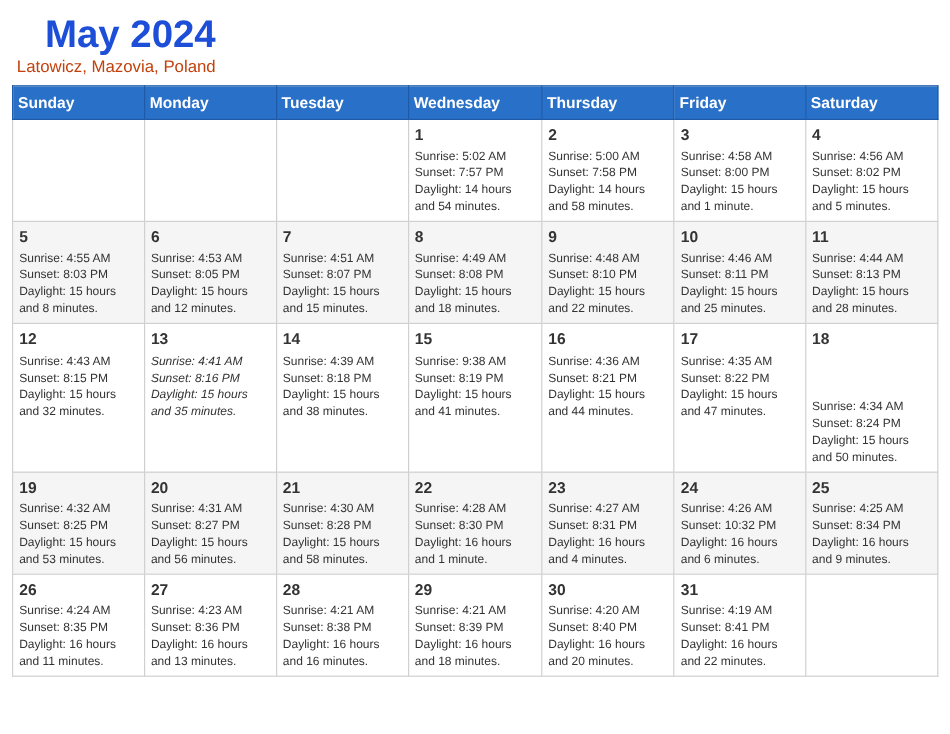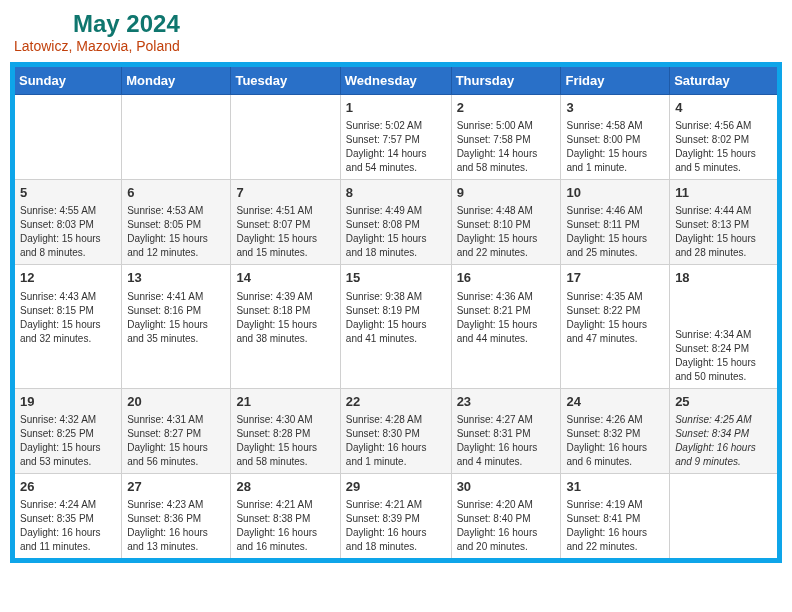--- a/index.html
+++ b/index.html
@@ -38,32 +38,32 @@
     }
     .logo-icon {
       width: 28px;
       height: 28px;
       margin-left: 4px;
     }
     .title-block {
       text-align: right;
     }
     .main-title {
-      font-size: 24px;
-      font-weight: bold;
-      color: #0f766e;
+      font-size: 32px;
+      font-weight: bold;
+      color: #1d4ed8;
     }
     .subtitle {
       font-size: 14px;
       color: #c2410c;
     }
     .calendar {
       width: 100%;
       border-collapse: collapse;
-      border: 5px solid #0ea5e9;
+      border: 1px solid #0ea5e9;
     }
     .calendar th {
       background-color: #2970c8;
       color: #fff;
       font-size: 13px;
       font-weight: bold;
       padding: 6px 4px;
       text-align: left;
       border: 1px solid #1e5aa8;
     }
@@ -208,21 +208,21 @@
       <tr>
         <td>
           <span class="day-number">12</span>
           <div class="day-info" style="white-space: pre-line;">Sunrise: 4:43 AM
 Sunset: 8:15 PM
 Daylight: 15 hours
 and 32 minutes.</div>
         </td>
         <td>
           <span class="day-number">13</span>
-          <div class="day-info" style="white-space: pre-line;">Sunrise: 4:41 AM
+          <div class="day-info" style="white-space: pre-line; font-style: italic;">Sunrise: 4:41 AM
 Sunset: 8:16 PM
 Daylight: 15 hours
 and 35 minutes.</div>
         </td>
         <td>
           <span class="day-number">14</span>
           <div class="day-info" style="white-space: pre-line;">Sunrise: 4:39 AM
 Sunset: 8:18 PM
 Daylight: 15 hours
 and 38 minutes.</div>
@@ -288,27 +288,27 @@
         <td>
           <span class="day-number">23</span>
           <div class="day-info" style="white-space: pre-line;">Sunrise: 4:27 AM
 Sunset: 8:31 PM
 Daylight: 16 hours
 and 4 minutes.</div>
         </td>
         <td>
           <span class="day-number">24</span>
           <div class="day-info" style="white-space: pre-line;">Sunrise: 4:26 AM
-Sunset: 8:32 PM
+Sunset: 10:32 PM
 Daylight: 16 hours
 and 6 minutes.</div>
         </td>
         <td>
           <span class="day-number">25</span>
-          <div class="day-info" style="white-space: pre-line; font-style: italic;">Sunrise: 4:25 AM
+          <div class="day-info" style="white-space: pre-line;">Sunrise: 4:25 AM
 Sunset: 8:34 PM
 Daylight: 16 hours
 and 9 minutes.</div>
         </td>
       </tr>
       <tr>
         <td>
           <span class="day-number">26</span>
           <div class="day-info" style="white-space: pre-line;">Sunrise: 4:24 AM
 Sunset: 8:35 PM

